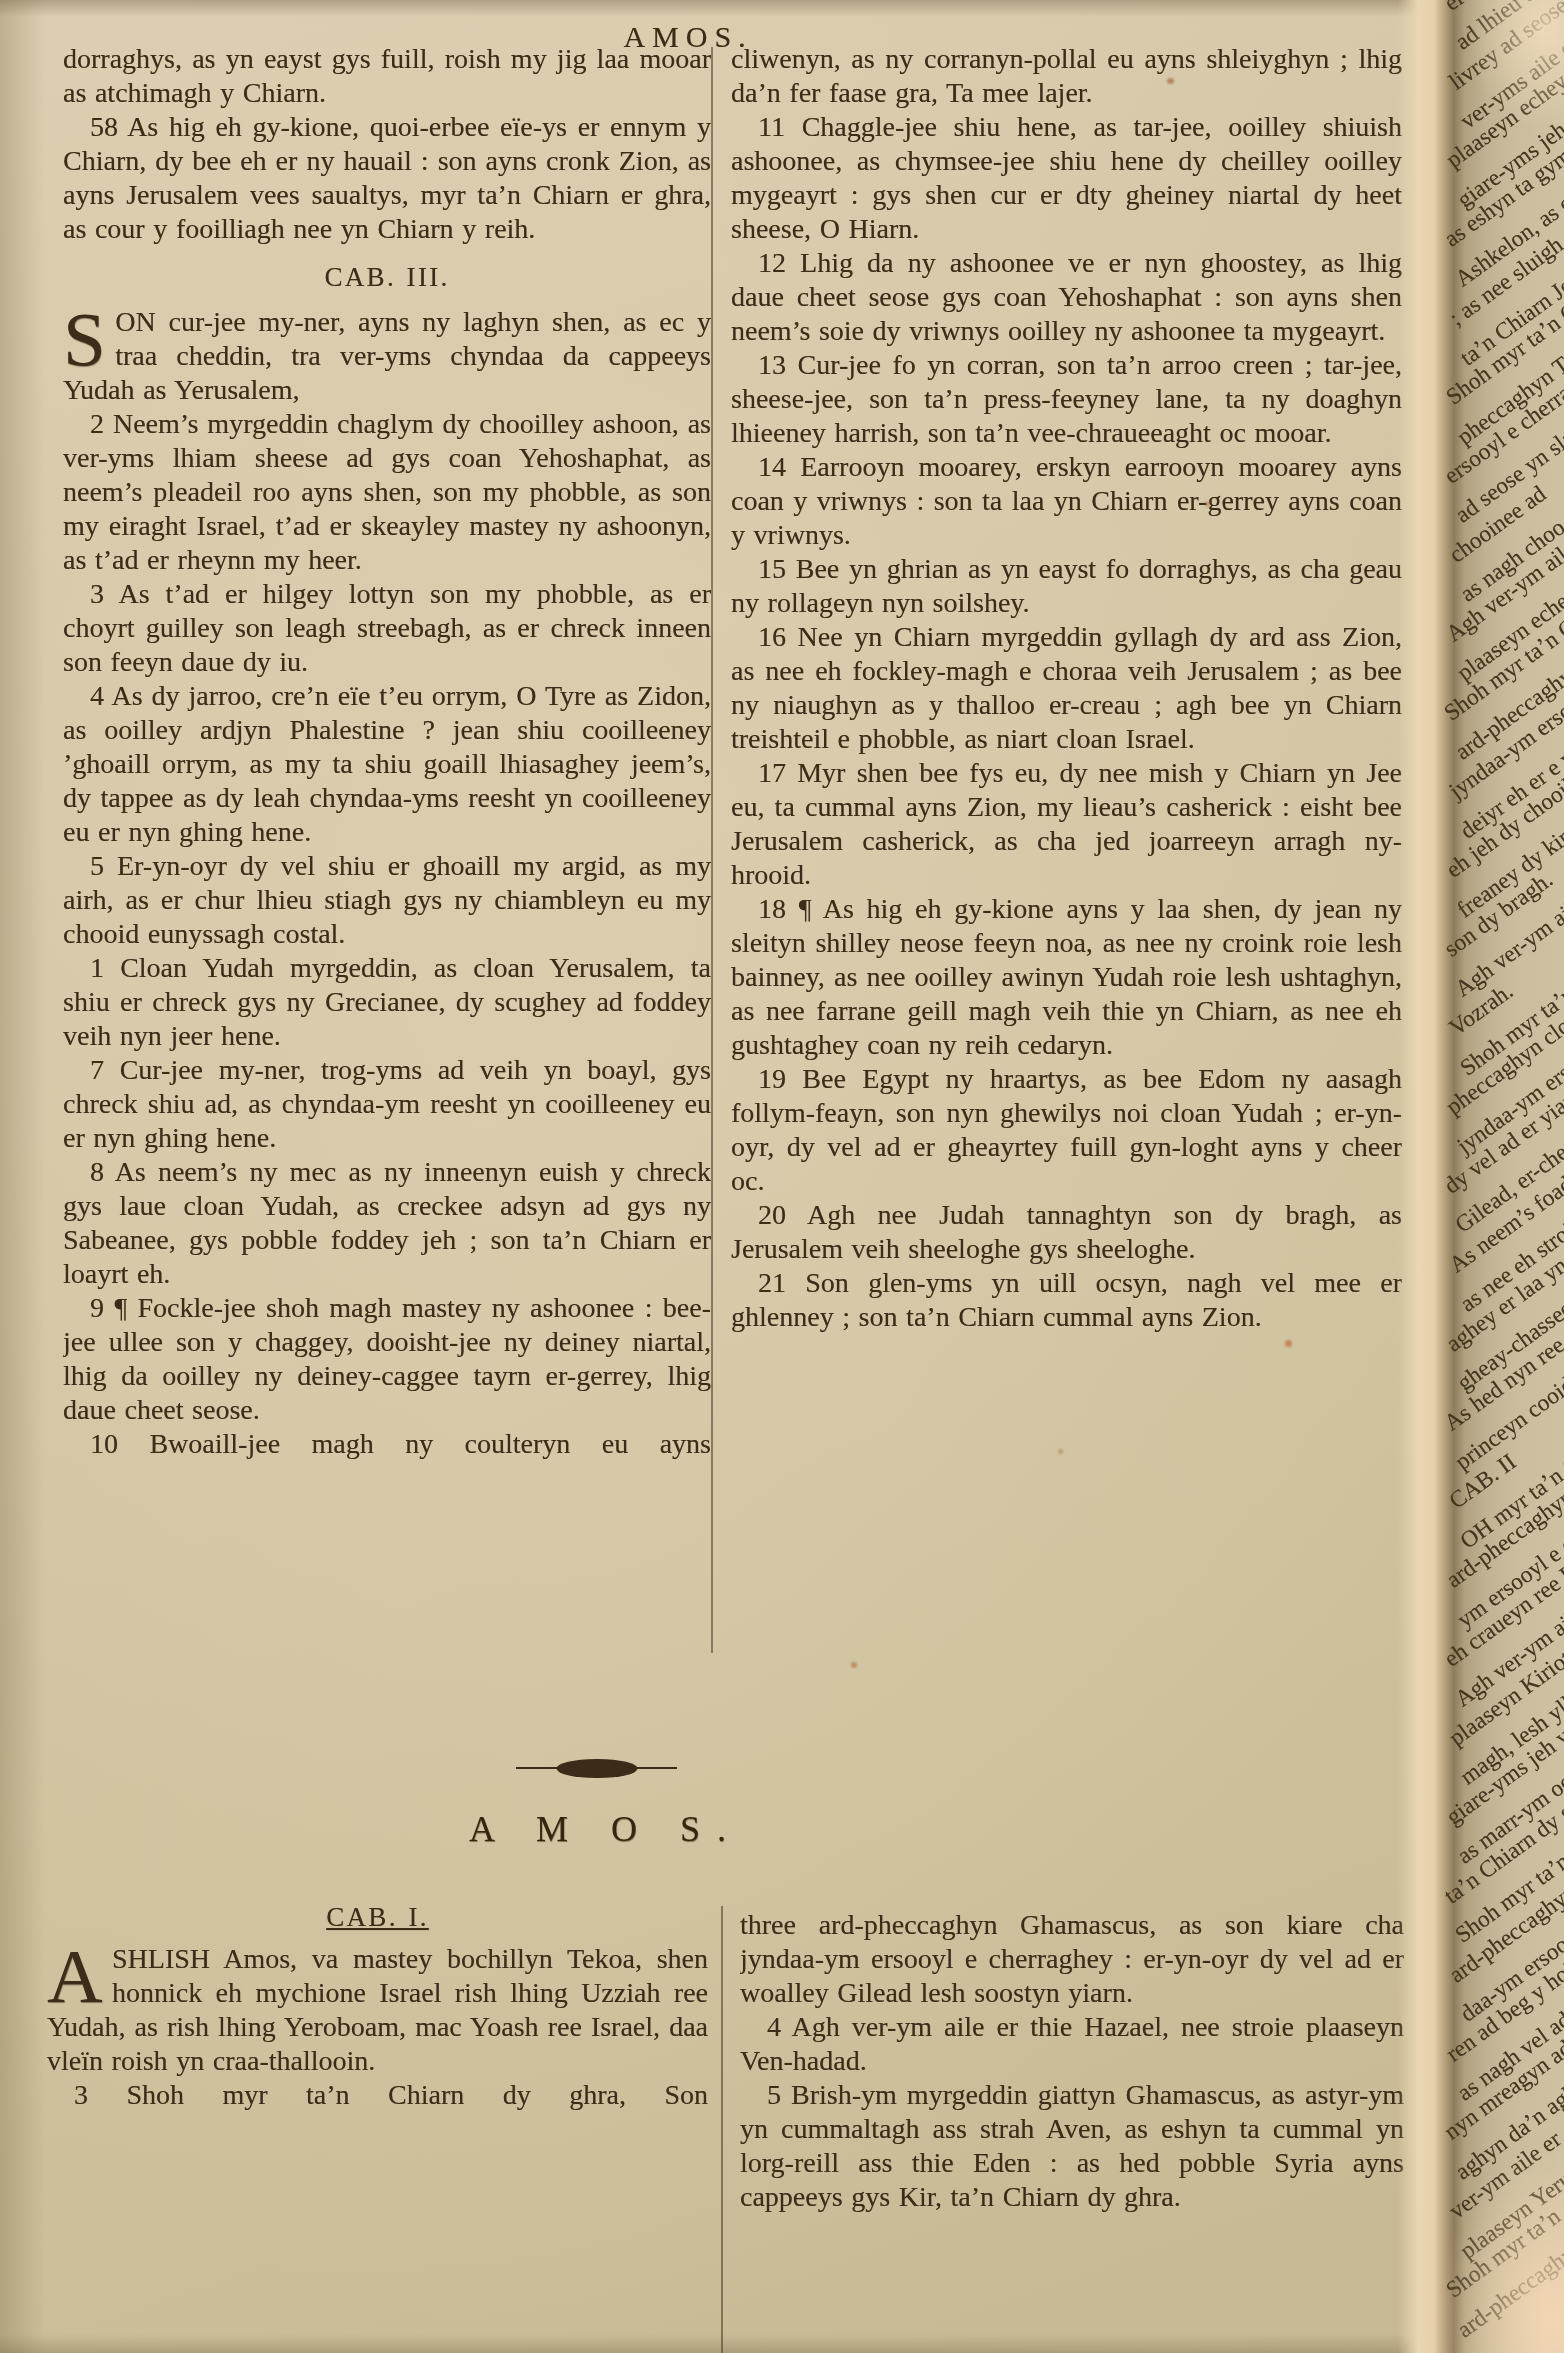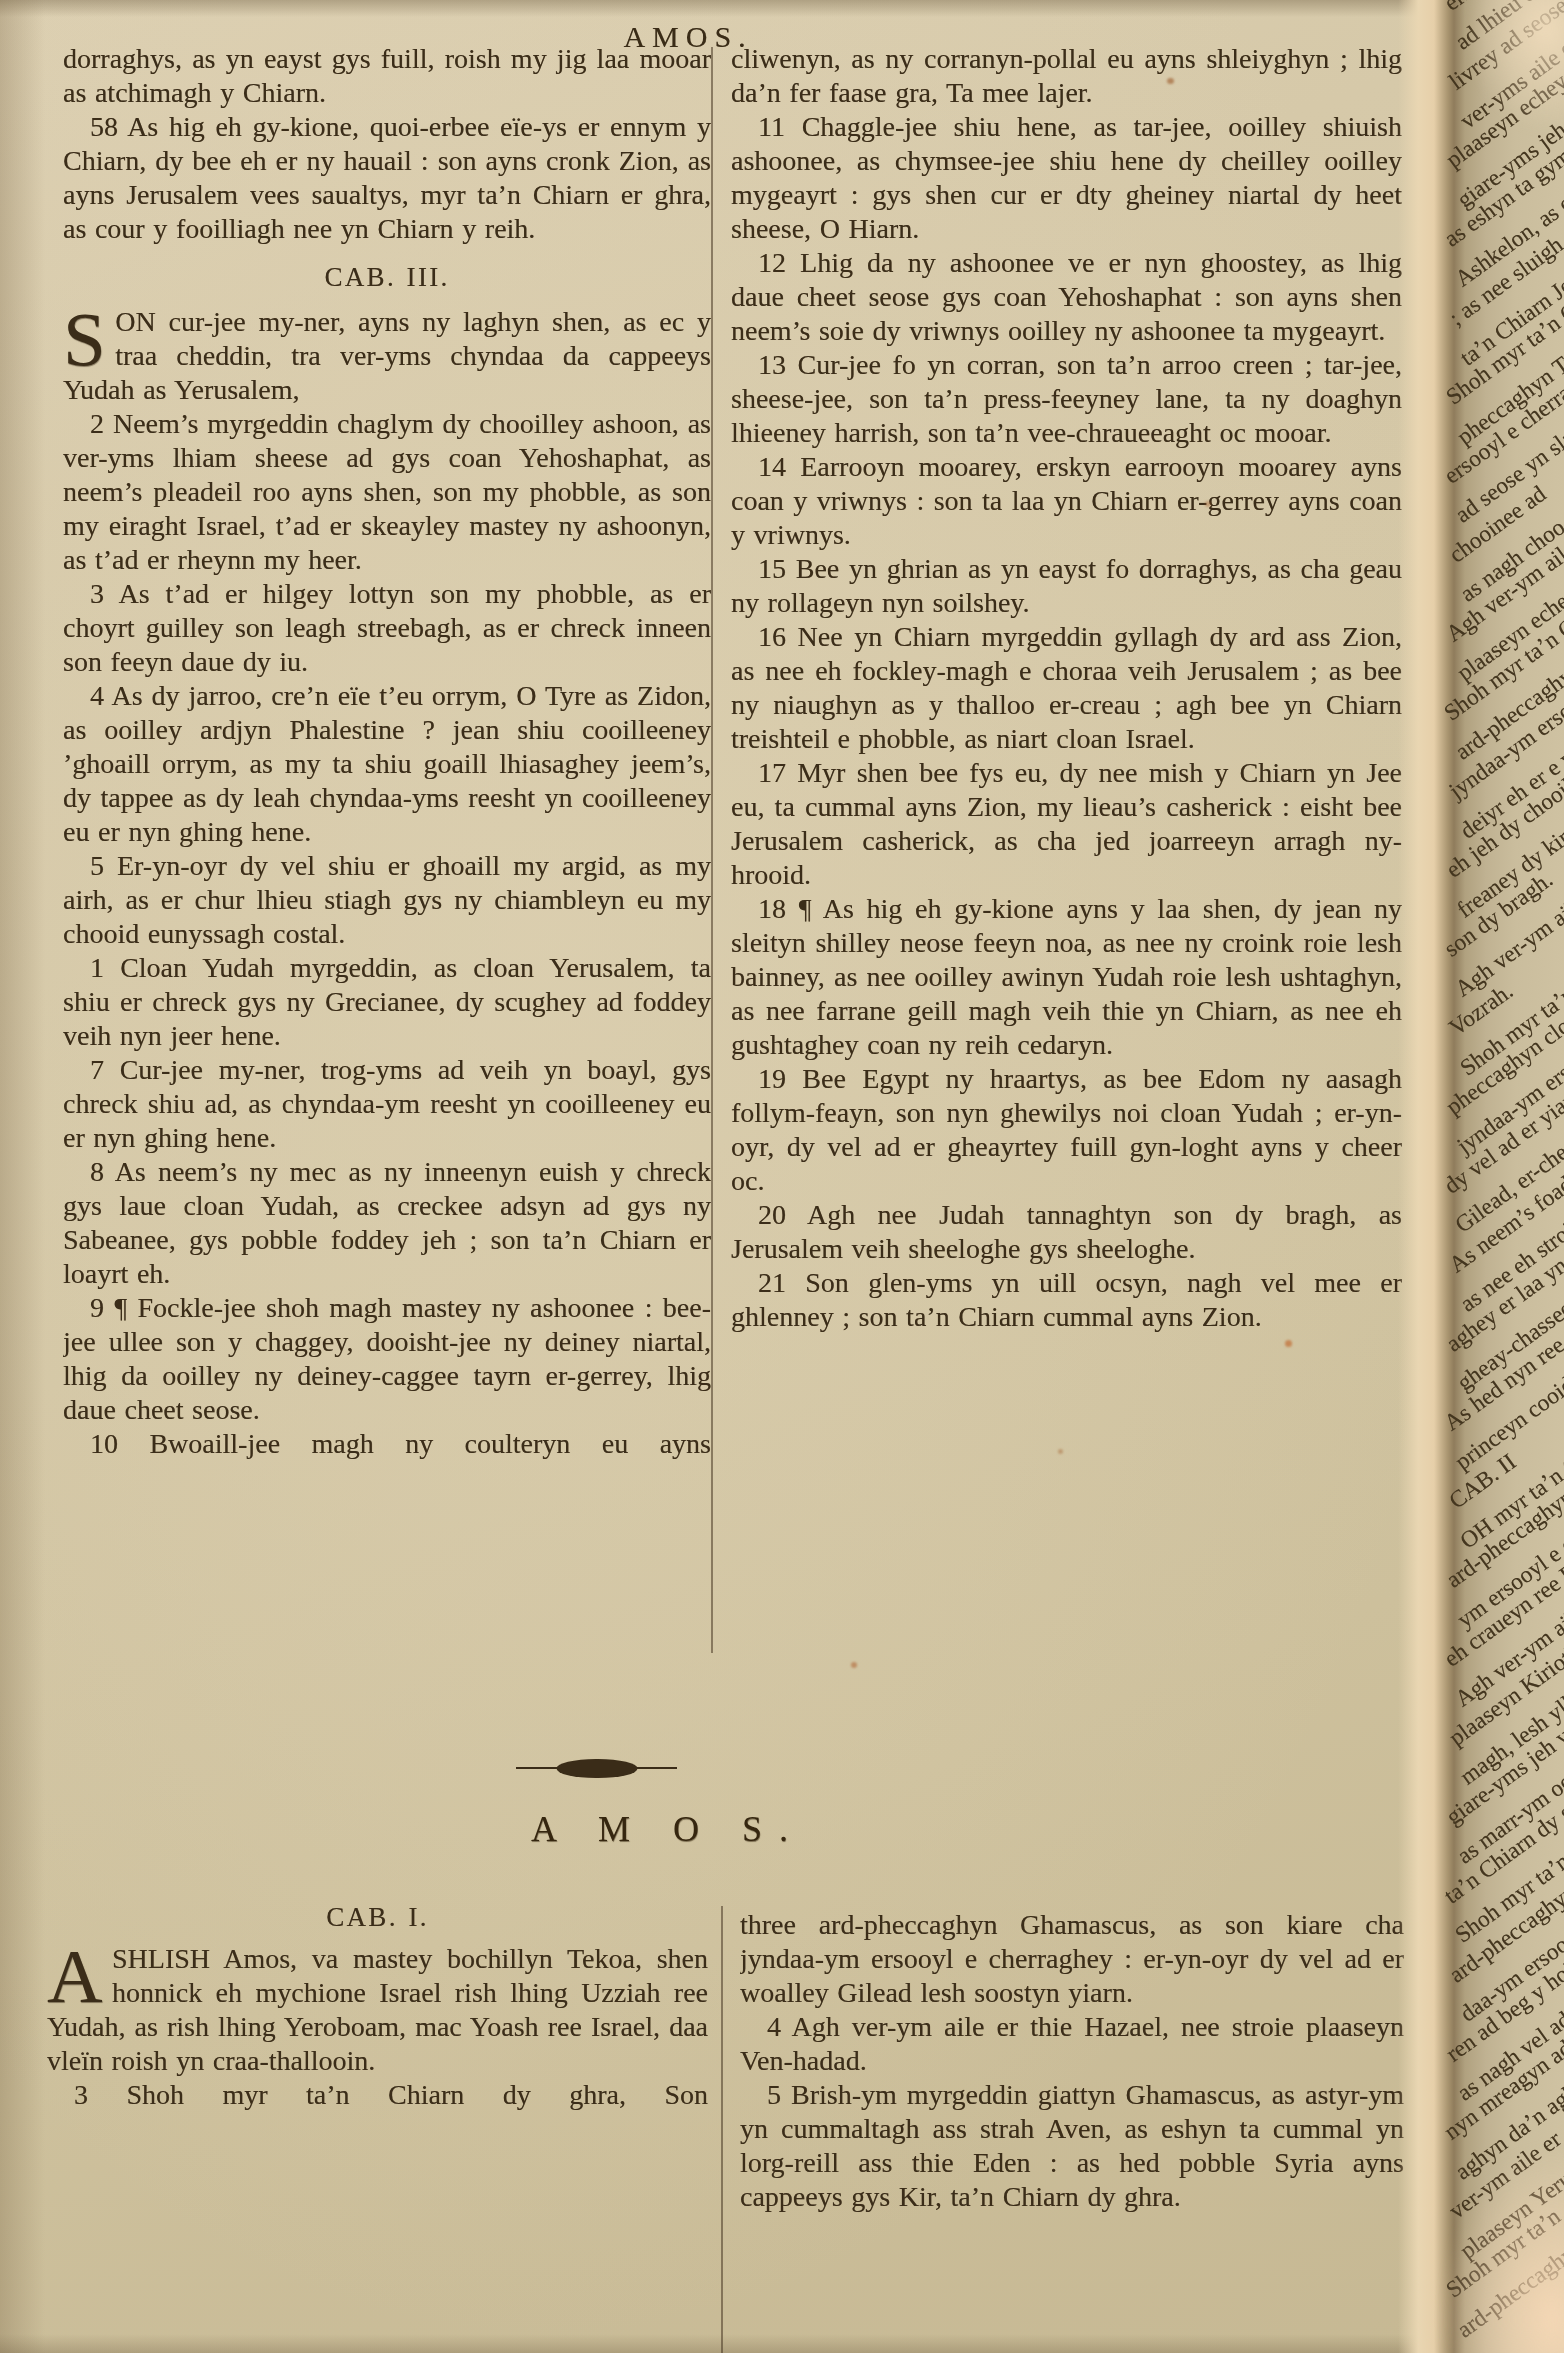--- a/index.html
+++ b/index.html
@@ -36,32 +36,32 @@
 
   .vrule{position:absolute;width:1.6px;background:rgba(72,57,36,.55);}
   .vrule-top{left:711px;top:47px;height:1606px;}
   .vrule-bottom{left:721px;top:1906px;height:448px;}
 
   .verse{margin:0;text-indent:27px;}
   .noindent{text-indent:0;}
   .force-justify{text-align-last:justify;}
   .cab{margin:14px 0 11px 0;text-align:center;text-align-last:center;
     font-size:27px;font-weight:normal;letter-spacing:2.3px;text-indent:0;}
-  .cab-first{margin:3.1px 0 7.8px 0;}
+  .cab-first{margin:3.1px 0 7.8px 0;text-decoration:underline;}
   .dropcap{float:left;font-size:77px;line-height:63px;margin:3.1px 9.4px 0 0;
     text-shadow:0.5px 0.5px 0.8px rgba(58,44,23,.5);}
 
   .ornament{position:absolute;left:516px;top:1757px;width:161px;height:23.5px;}
   .ornament .line{position:absolute;left:0;right:0;top:10.2px;height:2.3px;background:#3a2c18;}
   .ornament .lens{position:absolute;left:50%;top:1.6px;transform:translateX(-50%);
     width:81px;height:19.6px;background:#3a2c18;border-radius:50%;}
 
   .section-title{
     position:absolute;left:469px;top:1808px;width:336px;
-    text-align:right;font-size:36px;letter-spacing:17px;
+    text-align:left;font-size:36px;letter-spacing:17px;
     color:#35260f;text-shadow:0.5px 0.5px 0.8px rgba(53,38,15,.55);
   }
 
   .edge{position:absolute;left:1398px;top:0;width:167px;height:2354px;overflow:hidden;
     background:linear-gradient(90deg,
       rgba(214,201,168,0) 0px,
       #e9d6b2 20.3px,
       #e6cfa9 36px,
       #a8946f 50px,
       #8f7c5c 56px,

